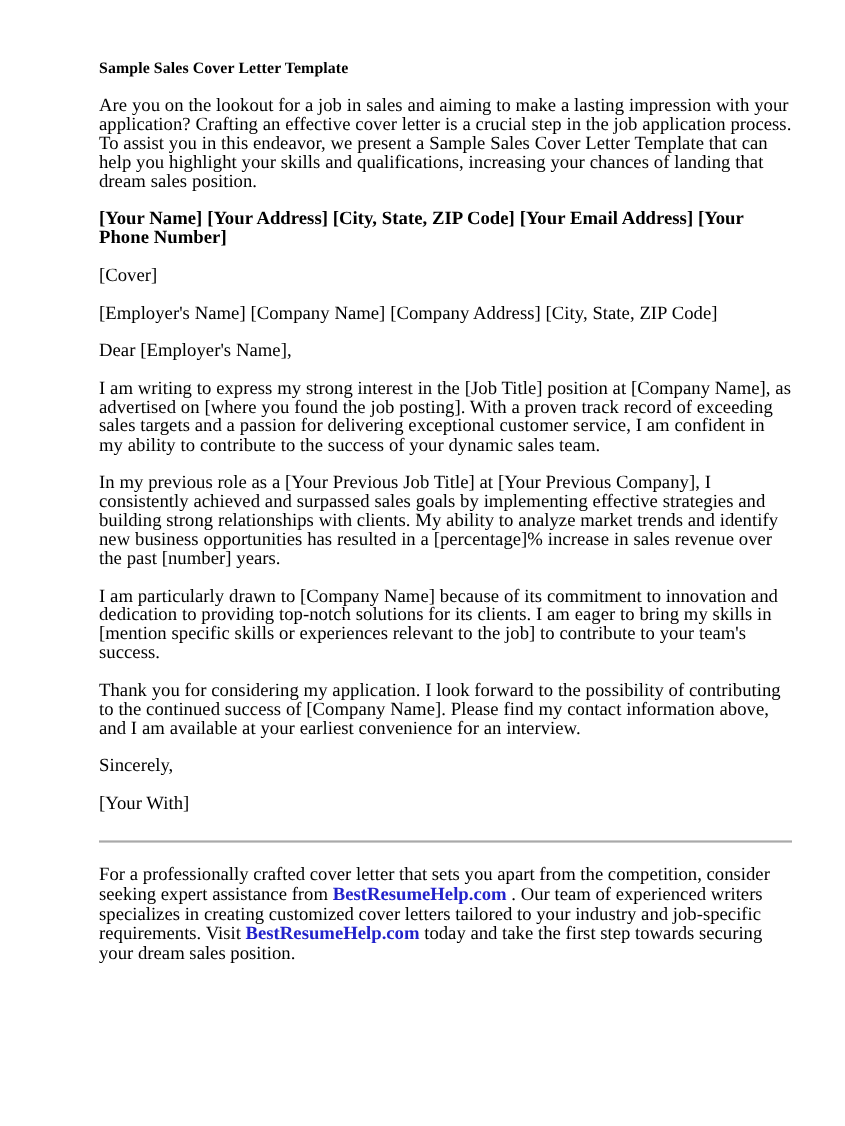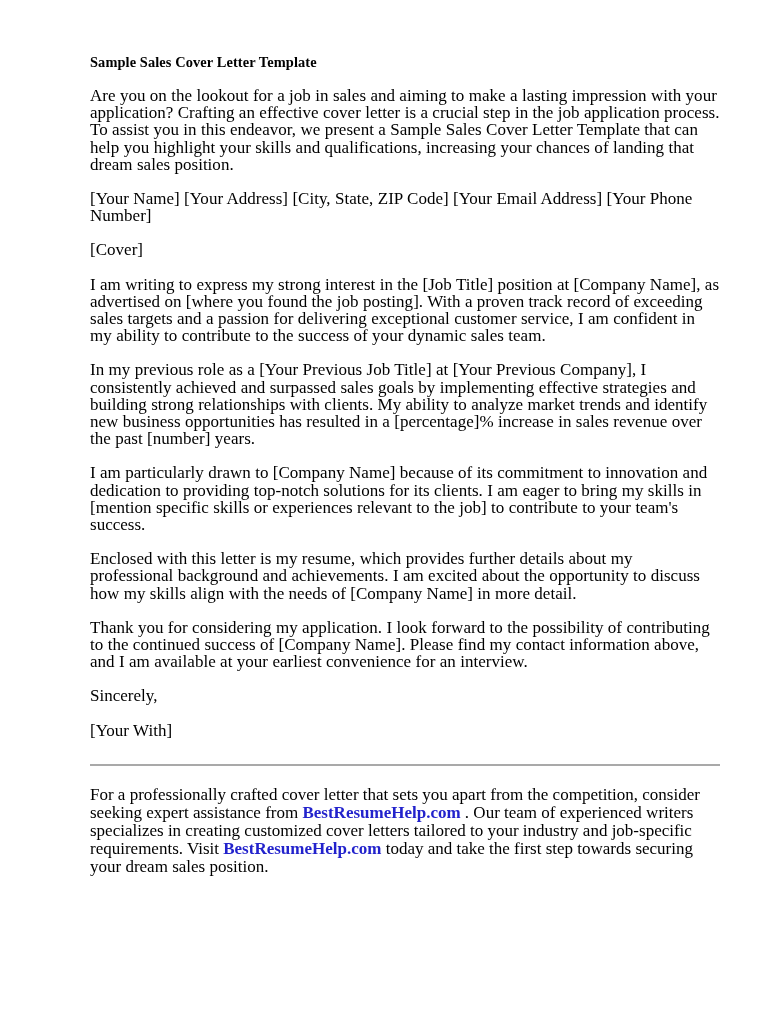--- a/index.html
+++ b/index.html
@@ -35,21 +35,21 @@
   }
   p.para {
     font-size: 17px;
     line-height: 17.2px;
     margin: 0 0 17px 0;
     text-align: left;
     letter-spacing: 0.02px;
     word-spacing: 0.1px;
   }
   p.para.bold {
-    font-weight: normal;
+    font-weight: bold;
   }
   p.para.wide {
     width: 634px;
   }
   .divider {
     width: 630px;
     height: 0;
     border: 0;
     border-top: 2px solid #a9a9a9;
     margin: 25px 0 20px 0;
@@ -75,29 +75,30 @@
   <div class="doc">
 
     <h1 class="doc-title">Sample Sales Cover Letter Template</h1>
 
     <p class="para">Are you on the lookout for a job in sales and aiming to make a lasting impression with your application? Crafting an effective cover letter is a crucial step in the job application process. To assist you in this endeavor, we present a Sample Sales Cover Letter Template that can help you highlight your skills and qualifications, increasing your chances of landing that dream sales position.</p>
 
     <p class="para bold">[Your Name] [Your Address] [City, State, ZIP Code] [Your Email Address] [Your Phone Number]</p>
 
     <p class="para">[Cover]</p>
 
+    <p class="para">[Employer's Name] [Company Name] [Company Address] [City, State, ZIP Code]</p>
 
+    <p class="para">Dear [Employer's Name],</p>
 
     <p class="para">I am writing to express my strong interest in the [Job Title] position at [Company Name], as advertised on [where you found the job posting]. With a proven track record of exceeding sales targets and a passion for delivering exceptional customer service, I am confident in my ability to contribute to the success of your dynamic sales team.</p>
 
     <p class="para">In my previous role as a [Your Previous Job Title] at [Your Previous Company], I consistently achieved and surpassed sales goals by implementing effective strategies and building strong relationships with clients. My ability to analyze market trends and identify new business opportunities has resulted in a [percentage]% increase in sales revenue over the past [number] years.</p>
 
     <p class="para wide">I am particularly drawn to [Company Name] because of its commitment to innovation and dedication to providing top-notch solutions for its clients. I am eager to bring my skills in [mention specific skills or experiences relevant to the job] to contribute to your team's success.</p>
 
-    <p class="para">Enclosed with this letter is my resume, which provides further details about my professional background and achievements. I am excited about the opportunity to discuss how my skills align with the needs of [Company Name] in more detail.</p>
 
     <p class="para">Thank you for considering my application. I look forward to the possibility of contributing to the continued success of [Company Name]. Please find my contact information above, and I am available at your earliest convenience for an interview.</p>
 
     <p class="para">Sincerely,</p>
 
     <p class="para">[Your With]</p>
 
     <hr class="divider" style="border-top-color: rgb(169, 169, 169);">
 
     <p class="footer-para"><span>For a professionally crafted cover letter that sets you apart from the competition, consider seeking expert assistance from </span><a class="brand-link" href="#" style="color: rgb(34, 34, 204);">BestResumeHelp.com</a><span class="sp-before">. Our team of experienced writers specializes in creating customized cover letters tailored to your industry and job-specific requirements. Visit </span><a class="brand-link" href="#" style="color: rgb(34, 34, 204);">BestResumeHelp.com</a><span class="sp-before">today and take the first step towards securing your dream sales position.</span></p>

